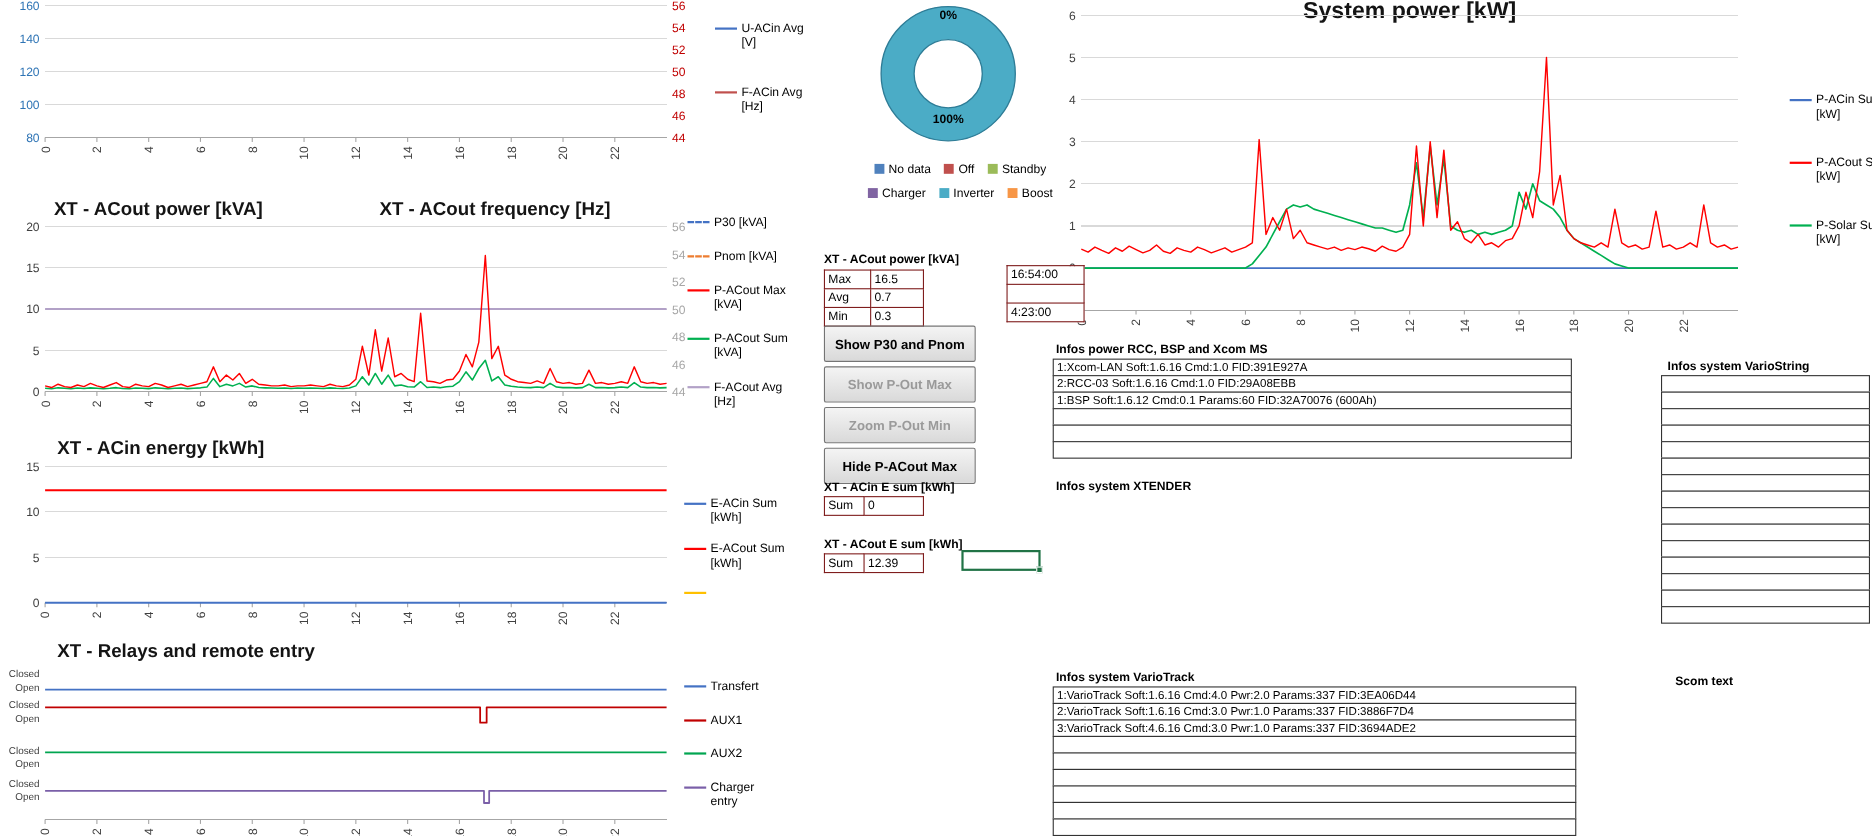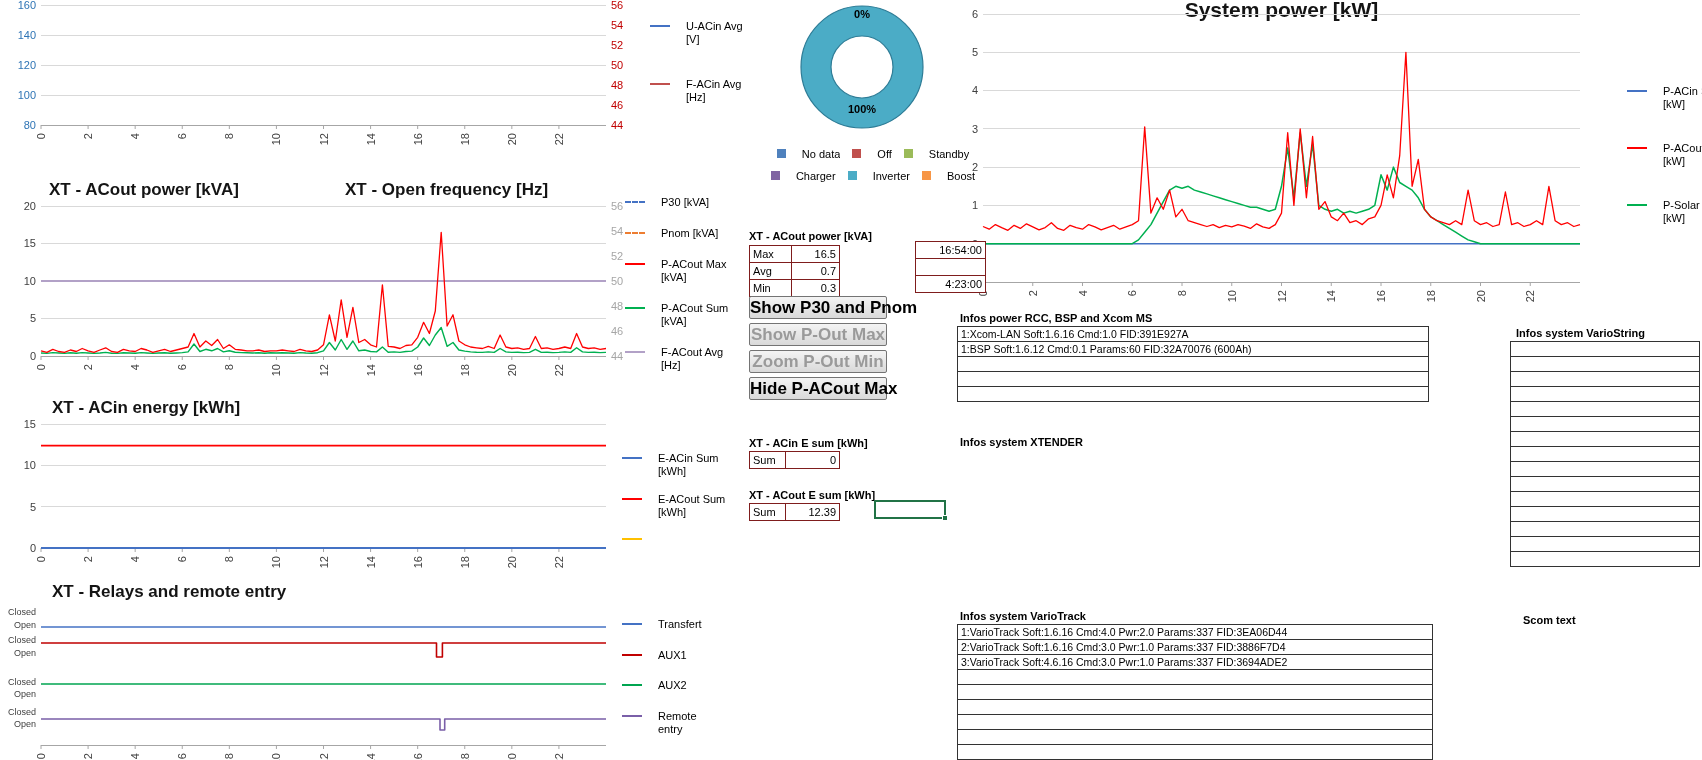--- a/index.html
+++ b/index.html
@@ -5,35 +5,35 @@
 *{margin:0;padding:0;box-sizing:border-box}
 body{background:#fff;font-family:"Liberation Sans",sans-serif}
 .canvas{position:relative;width:1702px;height:760px;background:#fff;overflow:hidden;font-size:11px;color:#000}
 .abs{position:absolute}
 svg{overflow:visible;display:block}
 svg text{font-family:"Liberation Sans",sans-serif}
 .chart-title{font-weight:700;color:#141414;font-size:17px;white-space:nowrap}
 .legend{position:absolute;display:flex}
 .legend.col{flex-direction:column;justify-content:space-between}
 .legend.wrap{flex-wrap:wrap;justify-content:center;column-gap:12px;row-gap:9px;align-content:flex-start}
-.lg-item{display:flex;align-items:flex-start;gap:16px}
+.lg-item{display:flex;align-items:flex-start;gap:4px}
 .lg-line{width:20px;height:2px;margin-top:5px;flex:none}
 .lg-sq{width:9px;height:9px;margin-top:1px;flex:none}
 .lg-label{font-size:11px;line-height:13px;width:var(--lw,80px);overflow:hidden}
 .legend.wrap .lg-label{width:auto}
 table.xl{border-collapse:collapse;position:absolute}
 table.xl td{border:1px solid #7f1d1d;height:17px;padding:0 3px;font-size:11px;background:#fff}
-td.num{text-align:right}
+td.num{text-align:left}
 .w40{width:42px}.w48{width:48px}.w70{width:70px}.w36{width:36px}.w52{width:54px}
 .bold11{position:absolute;font-weight:700;font-size:11px;white-space:nowrap}
 .itable{position:absolute;background:#fff}
 .trow{height:16px;border:1px solid #333;margin-top:-1px;font-size:10.5px;line-height:15px;padding:0 3px;overflow:hidden;white-space:nowrap;background:#fff}
 .trow:first-child{margin-top:0}
 .btncol{position:absolute;display:flex;flex-direction:column;gap:4px}
-.xl-btn{height:23px;font-family:inherit;font-size:17px;font-weight:700;background:linear-gradient(#F4F4F4,#D9D9D9);border:1px solid #747474;border-radius:2px;color:#000;white-space:nowrap}
+.xl-btn{height:33px;font-family:inherit;font-size:12px;font-weight:700;background:linear-gradient(#F4F4F4,#D9D9D9);border:1px solid #747474;border-radius:2px;color:#000;white-space:nowrap}
 .xl-btn.disabled{color:#9a9a9a}
 .sel-cell{position:absolute;border:2px solid #217346}
 .sel-cell .handle{position:absolute;right:-4px;bottom:-4px;width:6px;height:6px;background:#217346;border:1px solid #fff}
 .donut-label{position:absolute;font-weight:700;text-align:center;font-size:11px}
 </style>
 </head>
 <body>
 
 <div class="canvas">
 
@@ -183,21 +183,21 @@
         <span class="lg-line" style="background: rgb(255, 0, 0);"></span>
         <span class="lg-label">P-ACout Sum [kW]</span>
       </div>
       <div class="lg-item">
         <span class="lg-line" style="background: rgb(0, 176, 80);"></span>
         <span class="lg-label">P-Solar Sum [kW]</span>
       </div>
     </div>
 
   <div class="abs chart-title" style="left:49px;top:180px">XT - ACout power [kVA]</div>
-  <div class="abs chart-title" style="left:345px;top:180px">XT - Open frequency [Hz]</div>
+  <div class="abs chart-title" style="left:345px;top:180px">XT - ACout frequency [Hz]</div>
   <svg class="abs" style="left:41px;top:206px" width="565" height="150">
       <line x1="0" y1="150" x2="565" y2="150" stroke="#D9D9D9" stroke-width="1" shape-rendering="crispEdges"></line>
       <text x="-5" y="153.85" text-anchor="end" fill="#404040" font-size="11">0</text>
       <line x1="0" y1="112.5" x2="565" y2="112.5" stroke="#D9D9D9" stroke-width="1" shape-rendering="crispEdges"></line>
       <text x="-5" y="116.35" text-anchor="end" fill="#404040" font-size="11">5</text>
       <line x1="0" y1="75" x2="565" y2="75" stroke="#D9D9D9" stroke-width="1" shape-rendering="crispEdges"></line>
       <text x="-5" y="78.85" text-anchor="end" fill="#404040" font-size="11">10</text>
       <line x1="0" y1="37.5" x2="565" y2="37.5" stroke="#D9D9D9" stroke-width="1" shape-rendering="crispEdges"></line>
       <text x="-5" y="41.35" text-anchor="end" fill="#404040" font-size="11">15</text>
       <line x1="0" y1="0" x2="565" y2="0" stroke="#D9D9D9" stroke-width="1" shape-rendering="crispEdges"></line>
@@ -422,27 +422,28 @@
       <div class="lg-item">
         <span class="lg-line" style="background: rgb(192, 0, 0);"></span>
         <span class="lg-label">AUX1</span>
       </div>
       <div class="lg-item">
         <span class="lg-line" style="background: rgb(0, 165, 80);"></span>
         <span class="lg-label">AUX2</span>
       </div>
       <div class="lg-item">
         <span class="lg-line" style="background: rgb(122, 95, 168);"></span>
-        <span class="lg-label">Remote entry</span>
+        <span class="lg-label">Charger entry</span>
       </div>
     </div>
 
   <div class="bold11" style="left:960px;top:312px">Infos power RCC, BSP and Xcom MS</div>
   <div class="itable" style="left:957px;top:326px;width:472px">
       <div class="trow">1:Xcom-LAN Soft:1.6.16 Cmd:1.0 FID:391E927A</div>
+      <div class="trow">2:RCC-03 Soft:1.6.16 Cmd:1.0 FID:29A08EBB</div>
       <div class="trow">1:BSP Soft:1.6.12 Cmd:0.1 Params:60 FID:32A70076 (600Ah)</div>
       <div class="trow"></div>
       <div class="trow"></div>
       <div class="trow"></div>
     </div>
 
   <div class="bold11" style="left:960px;top:436px">Infos system XTENDER</div>
 
   <div class="bold11" style="left:960px;top:610px">Infos system VarioTrack</div>
   <div class="itable" style="left:957px;top:624px;width:476px">

